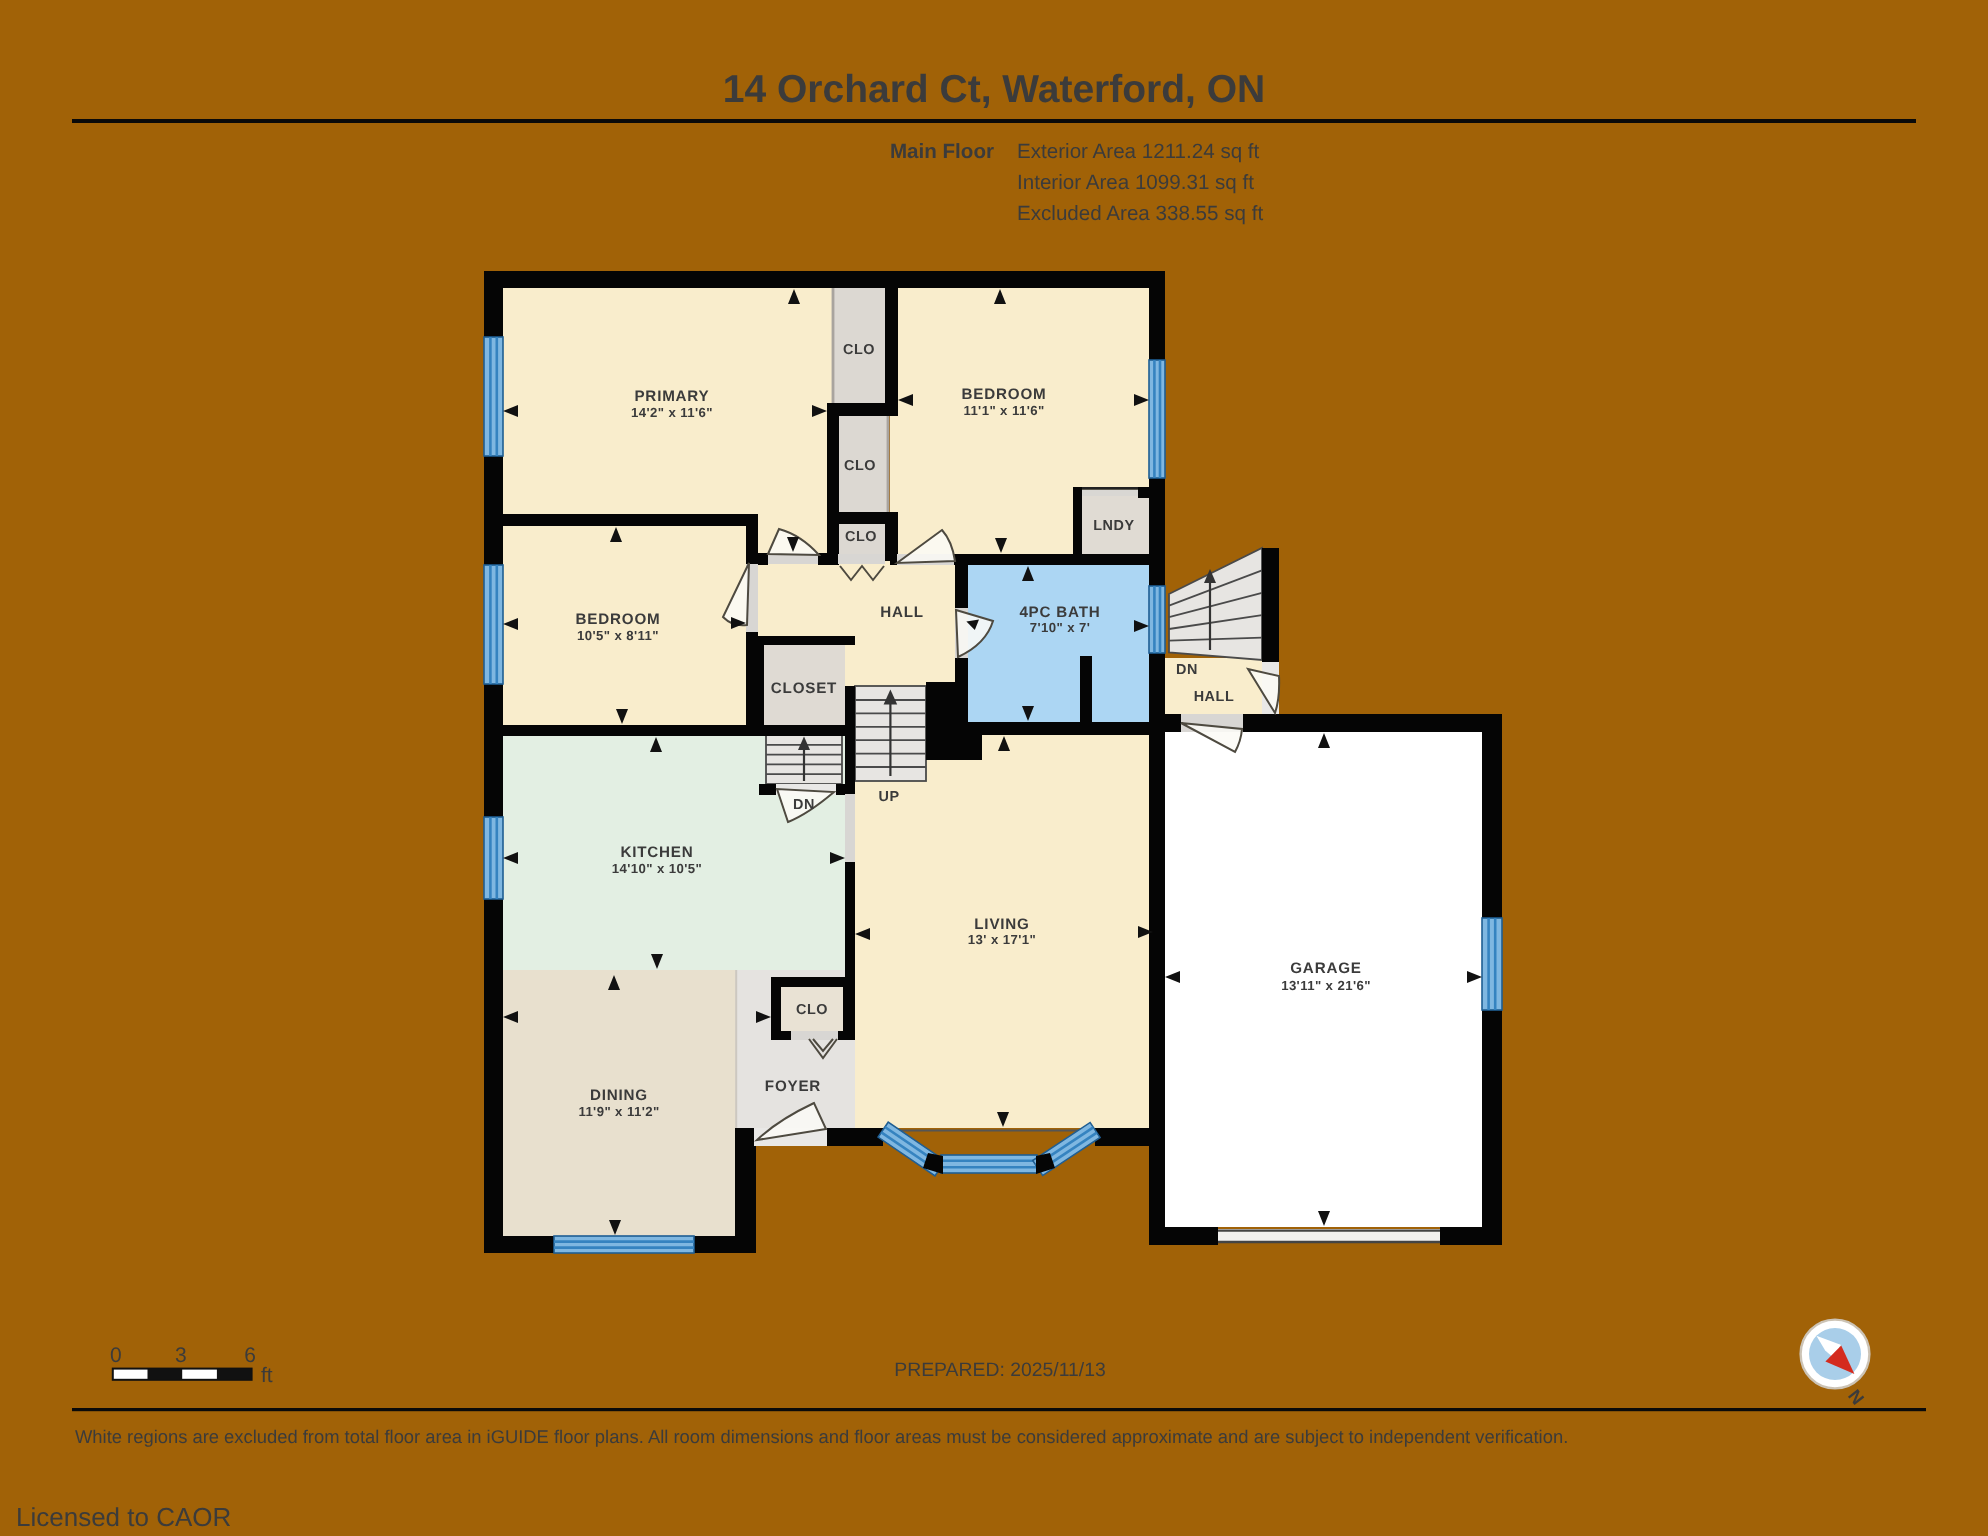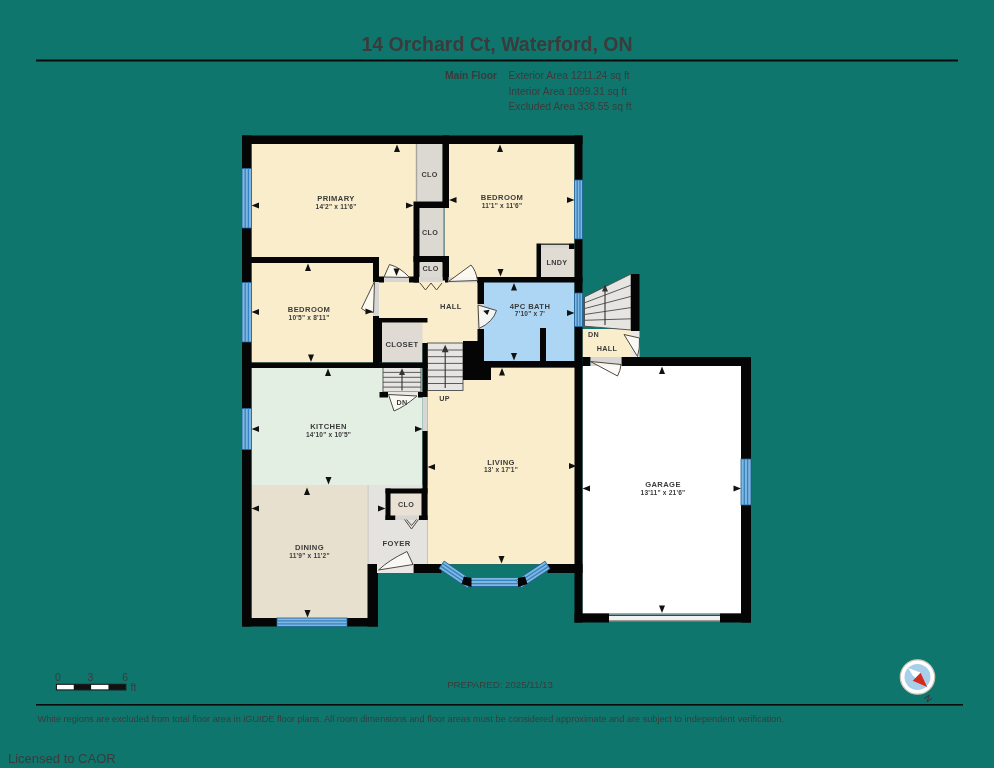--- a/index.html
+++ b/index.html
@@ -1,16 +1,16 @@
 <!DOCTYPE html>
 <html><head>
 <meta charset="utf-8">
 <style>
 html,body{margin:0;padding:0;background:#fff;}
-#page{position:relative;width:994px;height:768px;background:#0f766e;overflow:hidden;
+#page{position:relative;width:994px;height:768px;background:#a16207;overflow:hidden;
 font-family:"Liberation Sans", sans-serif;}
 svg{position:absolute;left:0;top:0;}
 text{font-family:"Liberation Sans", sans-serif;fill:#3b3b3b;}
 .rn{font-size:7.6px;font-weight:bold;letter-spacing:0.4px;}
 .rd{font-size:6.6px;font-weight:bold;letter-spacing:0.2px;}
 .sm{font-size:7.2px;font-weight:bold;letter-spacing:0.3px;}
 </style>
 </head>
 <body>
 <div id="page">

